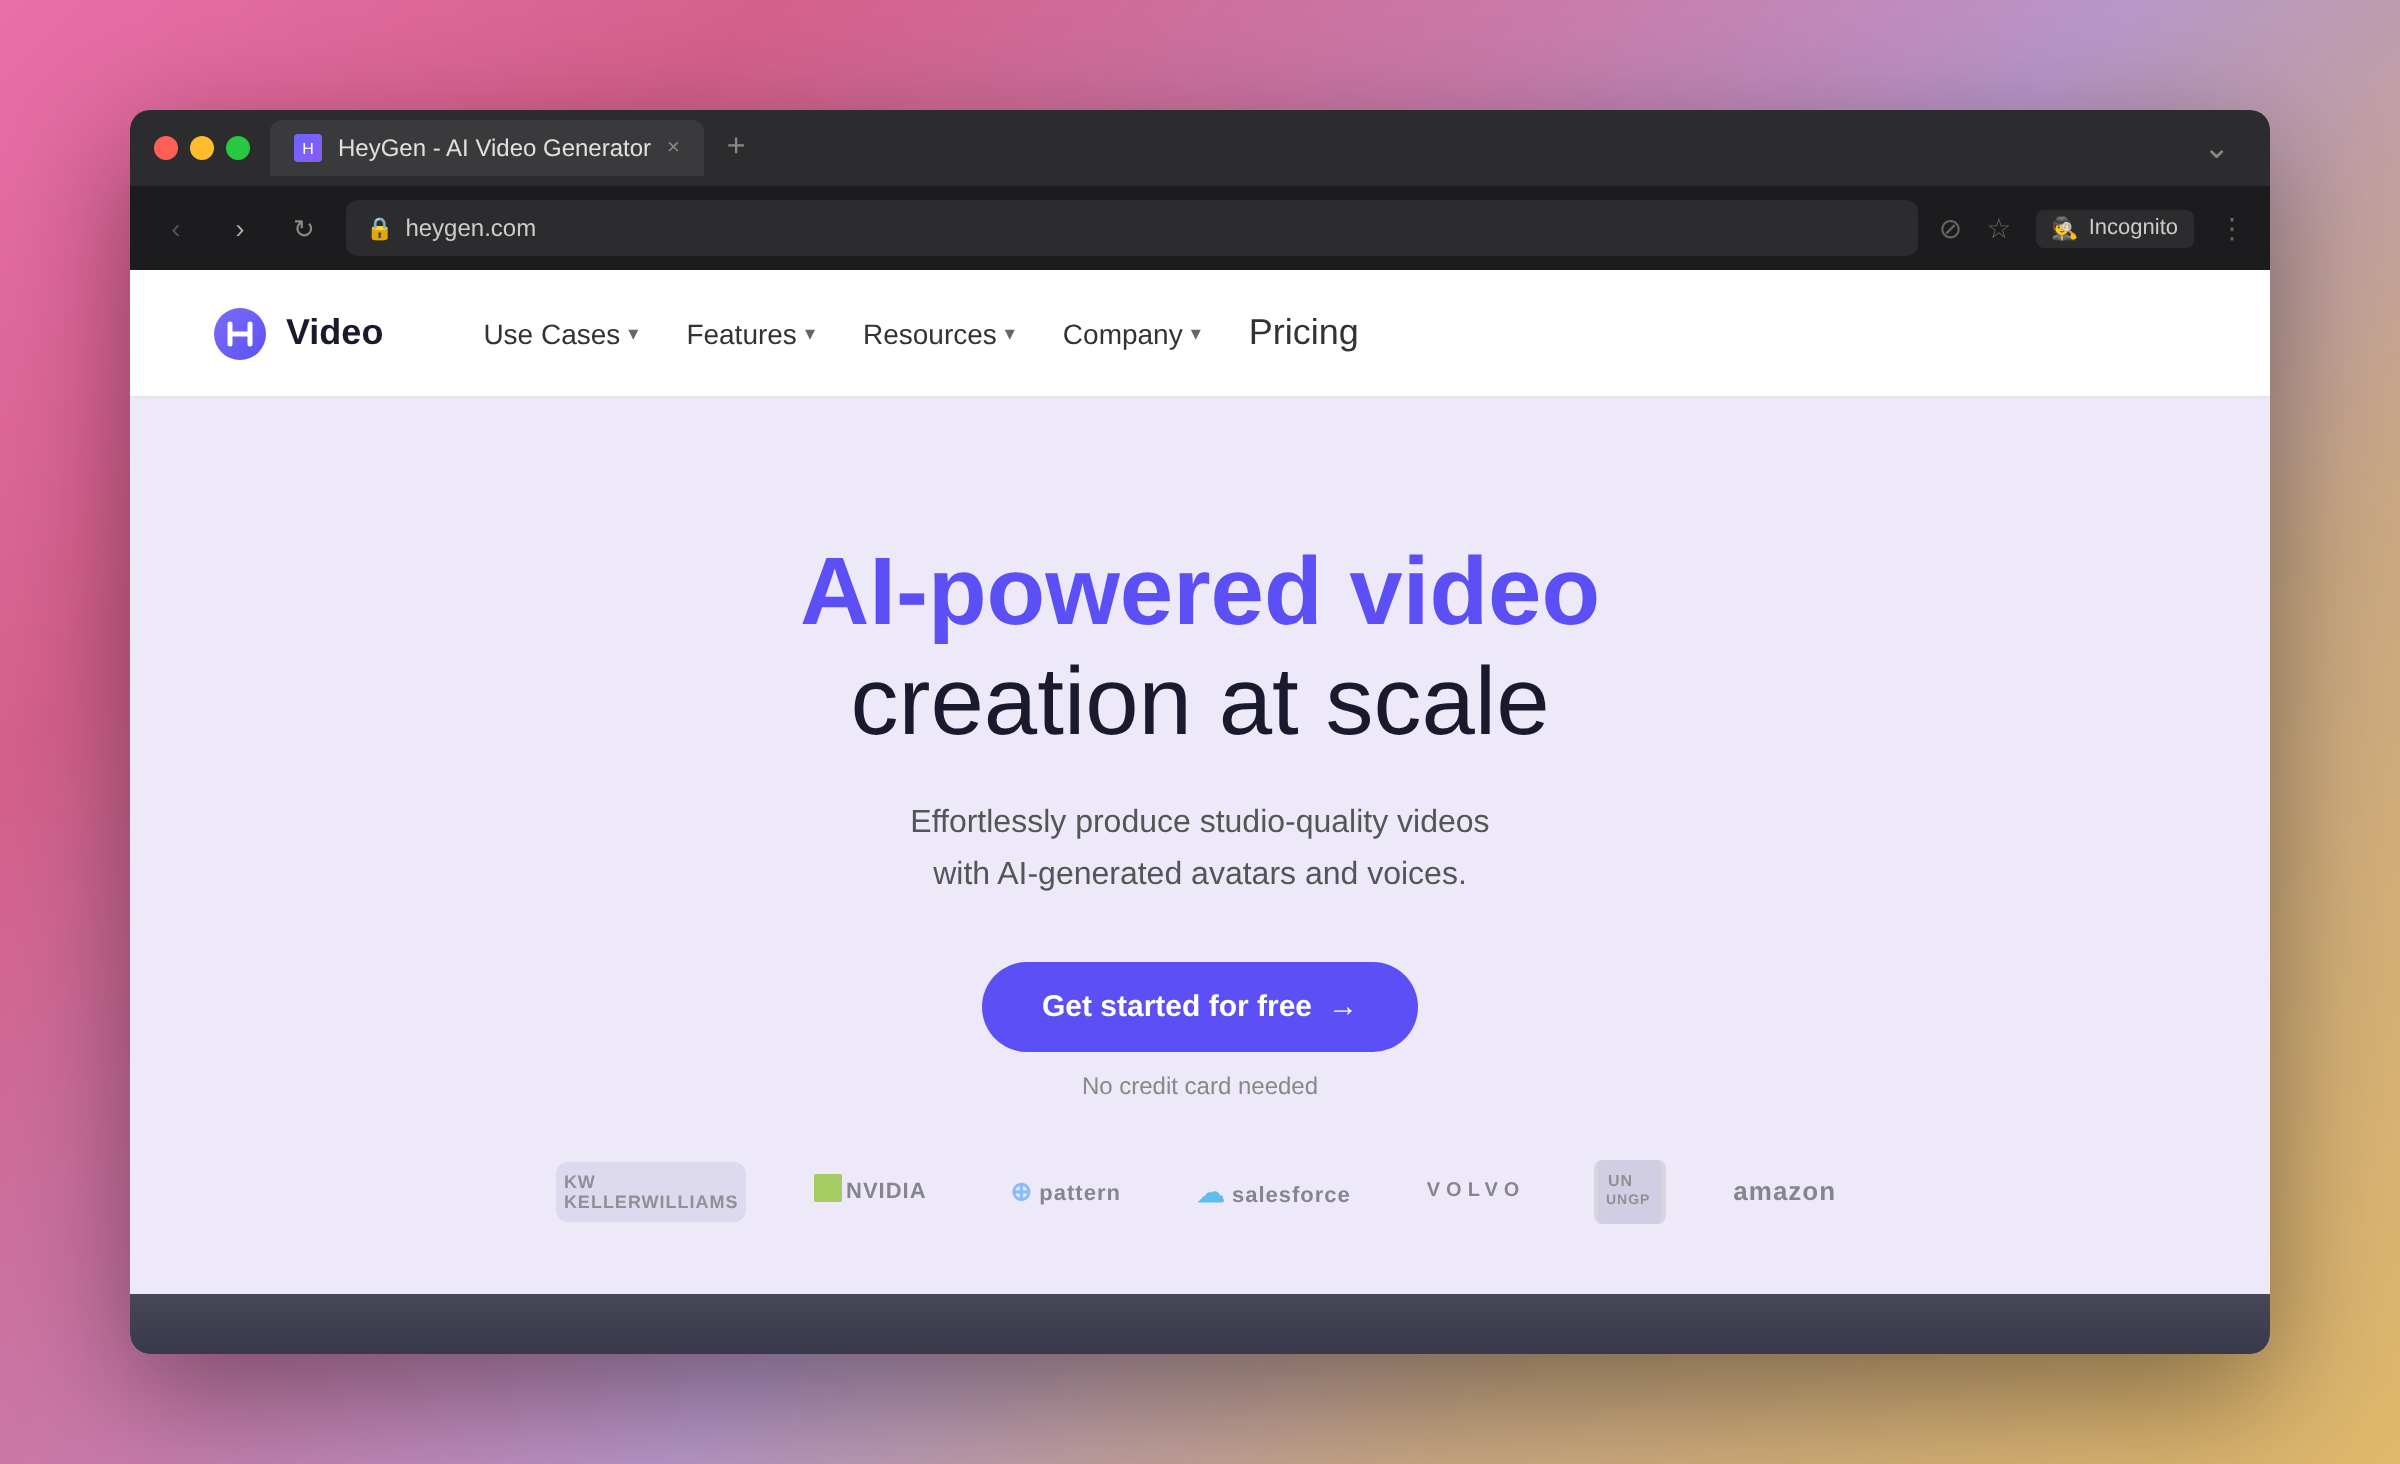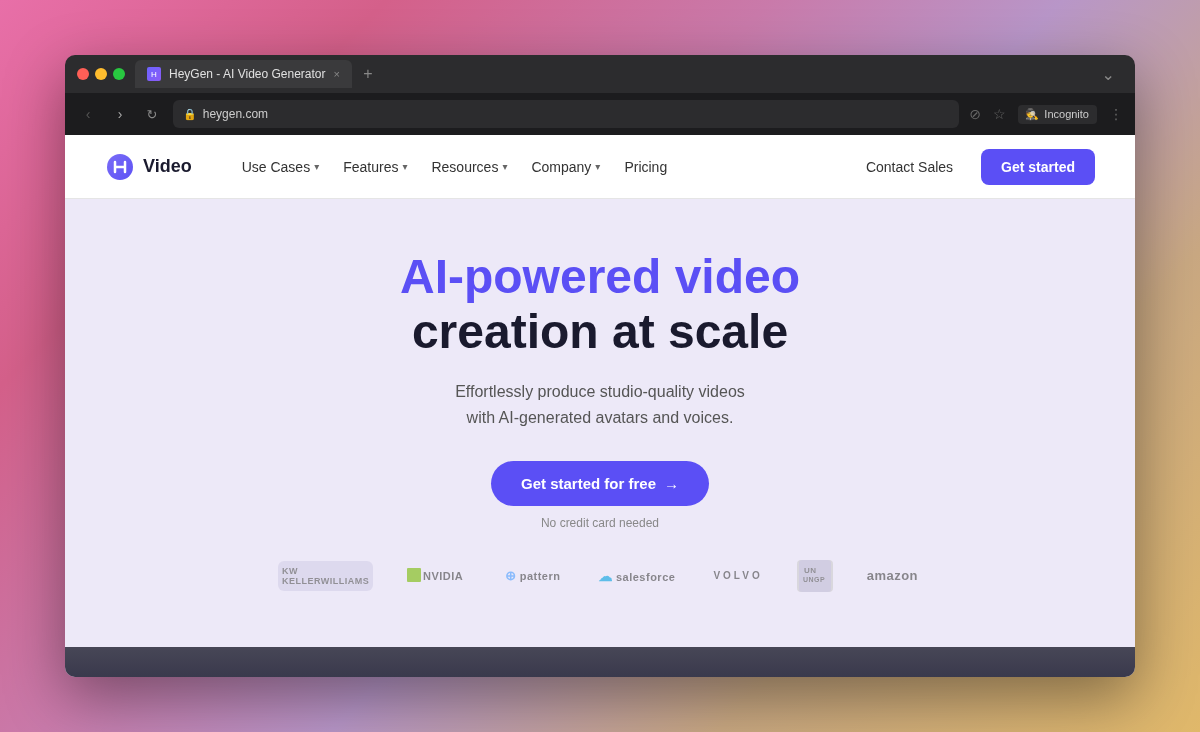--- a/index.html
+++ b/index.html
@@ -231,21 +231,21 @@
       cursor: pointer;
     }
 
     .nav-chevron {
       font-size: 10px;
       color: #666;
     }
 
     .nav-pricing {
       color: #333;
-      font-size: 14px;
+      font-size: 18px;
       padding: 6px 10px;
       cursor: pointer;
     }
 
     .nav-right {
       display: flex;
       align-items: center;
       gap: 12px;
     }
 
@@ -270,33 +270,34 @@
     }
 
     
     .hero {
       flex: 1;
       display: flex;
       flex-direction: column;
       align-items: center;
       padding: 50px 20px 20px;
       position: relative;
+      margin-top: 20px;
     }
 
     .hero-title-purple {
       font-size: 48px;
       font-weight: 800;
       color: #5b4ff5;
       text-align: center;
       line-height: 1.15;
     }
 
     .hero-title-dark {
       font-size: 48px;
-      font-weight: 700;
+      font-weight: 400;
       color: #1a1a2e;
       text-align: center;
       line-height: 1.15;
       margin-bottom: 20px;
     }
 
     .hero-subtitle {
       font-size: 16px;
       color: #555;
       text-align: center;
@@ -432,24 +433,20 @@
           <span>Resources</span>
           <span class="nav-chevron">▾</span>
         </div>
         <div class="nav-item">
           <span>Company</span>
           <span class="nav-chevron">▾</span>
         </div>
         <div class="nav-pricing">Pricing</div>
       </div>
 
-      <div class="nav-right">
-        <button class="contact-sales-btn">Contact Sales</button>
-        <button class="get-started-btn">Get started</button>
-      </div>
     </nav>
 
     <div class="hero">
       <h1 class="hero-title-purple">AI-powered video</h1>
       <h1 class="hero-title-dark">creation at scale</h1>
       <p class="hero-subtitle">
         <span>Effortlessly produce studio-quality videos</span><br>
         <span>with AI-generated avatars and voices.</span>
       </p>
       <button class="cta-btn">

